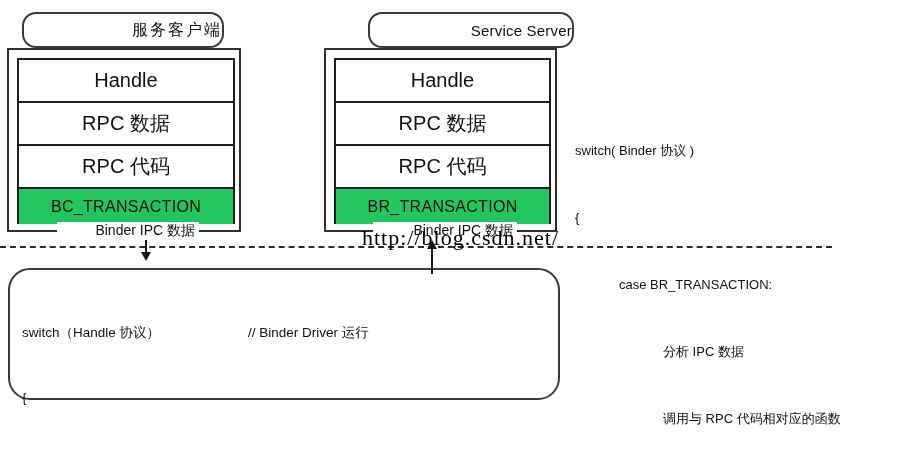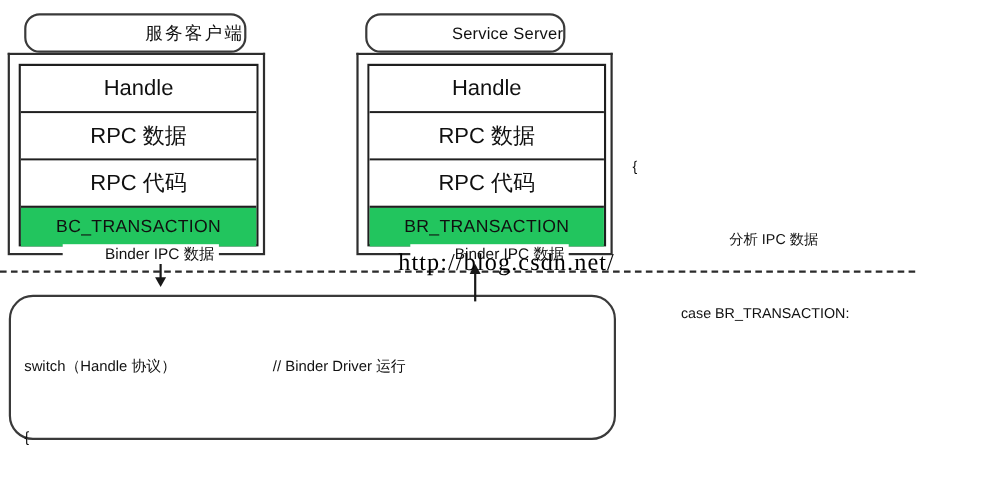--- a/index.html
+++ b/index.html
@@ -164,40 +164,42 @@
   <div class="ipc-bottom-stub" style="left:183px; top:230px; width:58px;"></div>
   <div class="ipc-caption" style="left:57px; top:222px; width:134px;">Binder IPC 数据</div>
 
   <div class="stack" style="left:17px; top:58px; width:214px; height:162px;">
     <div class="stack-row" style="height:41px;">Handle</div>
     <div class="stack-row" style="height:41px;">RPC 数据</div>
     <div class="stack-row" style="height:41px;">RPC 代码</div>
     <div class="stack-row shaded" style="height:35px;">BC_TRANSACTION</div>
   </div>
 
-  <div class="capsule abs" style="left:332px; top:12px; width:182px; height:36px;">
+  <div class="capsule abs" style="left:368px; top:12px; width:206px; height:36px;">
     <span class="capsule-label">Service Server</span>
   </div>
 
   <div class="ipc-outer abs" style="left:324px; top:48px; width:233px; height:182px; border-bottom:none;"></div>
   <div class="ipc-bottom-stub" style="left:324px; top:230px; width:50px;"></div>
   <div class="ipc-bottom-stub" style="left:507px; top:230px; width:50px;"></div>
   <div class="ipc-caption" style="left:373px; top:222px; width:136px;">Binder IPC 数据</div>
 
   <div class="stack" style="left:334px; top:58px; width:213px; height:162px;">
     <div class="stack-row" style="height:41px;">Handle</div>
     <div class="stack-row" style="height:41px;">RPC 数据</div>
     <div class="stack-row" style="height:41px;">RPC 代码</div>
     <div class="stack-row shaded" style="height:35px;">BR_TRANSACTION</div>
   </div>
 
   <div class="code code-right" style="left:575px; top:95px; width:320px;">
+    <span class="ln">switch( Binder 协议 )</span>
     <span class="ln">{</span>
+    <span class="ln i1">case BR_TRANSACTION:</span>
     <span class="ln i2">分析 IPC 数据</span>
-    <span class="ln i1">case BR_TRANSACTION:</span>
+    <span class="ln i2">调用与 RPC 代码相对应的函数</span>
     
     
   </div>
 
   <div class="dashed-sep" style="left:0px; top:246px; width:832px;"></div>
 
   <div class="arrow-line" style="left:145px; top:232px; height:22px;"></div>
   <div class="arrow-head down" style="left:141px; top:252px;"></div>
 
   <div class="arrow-line" style="left:431px; top:248px; height:26px;"></div>

